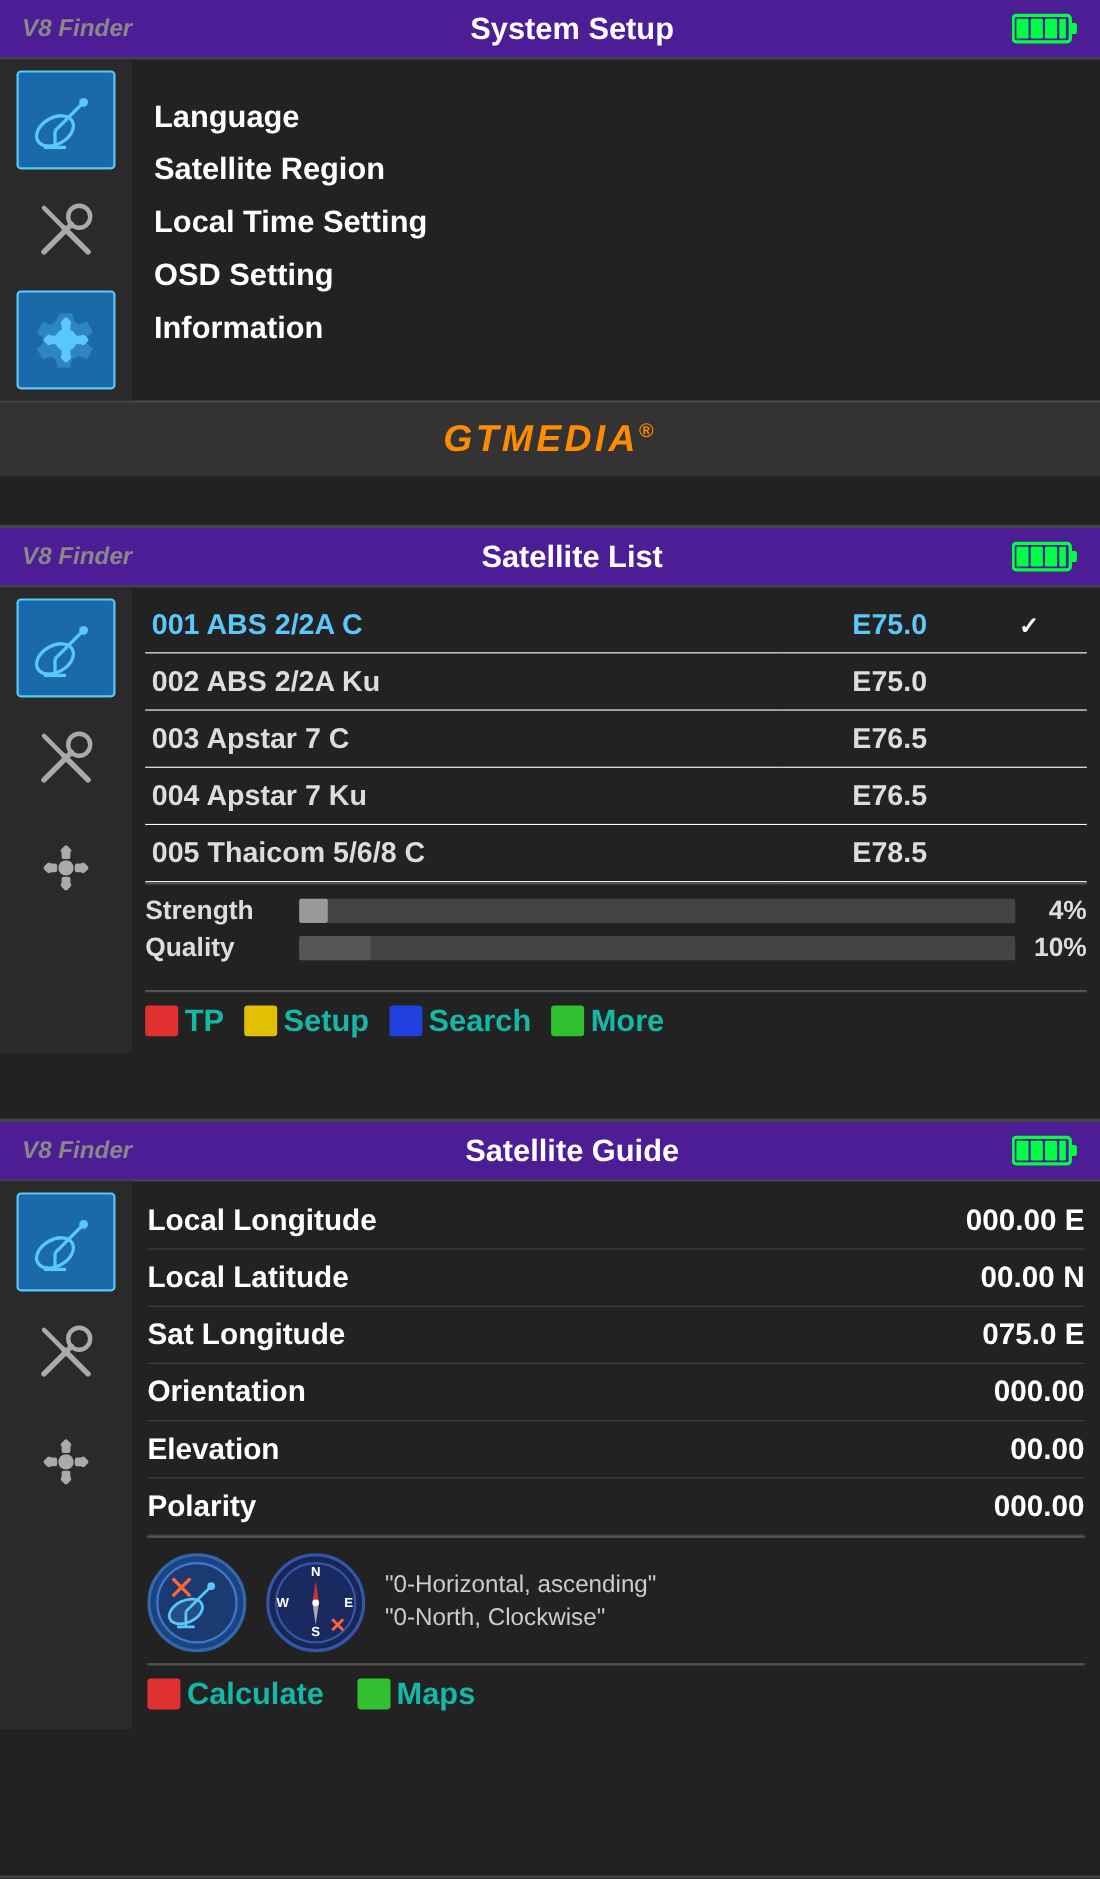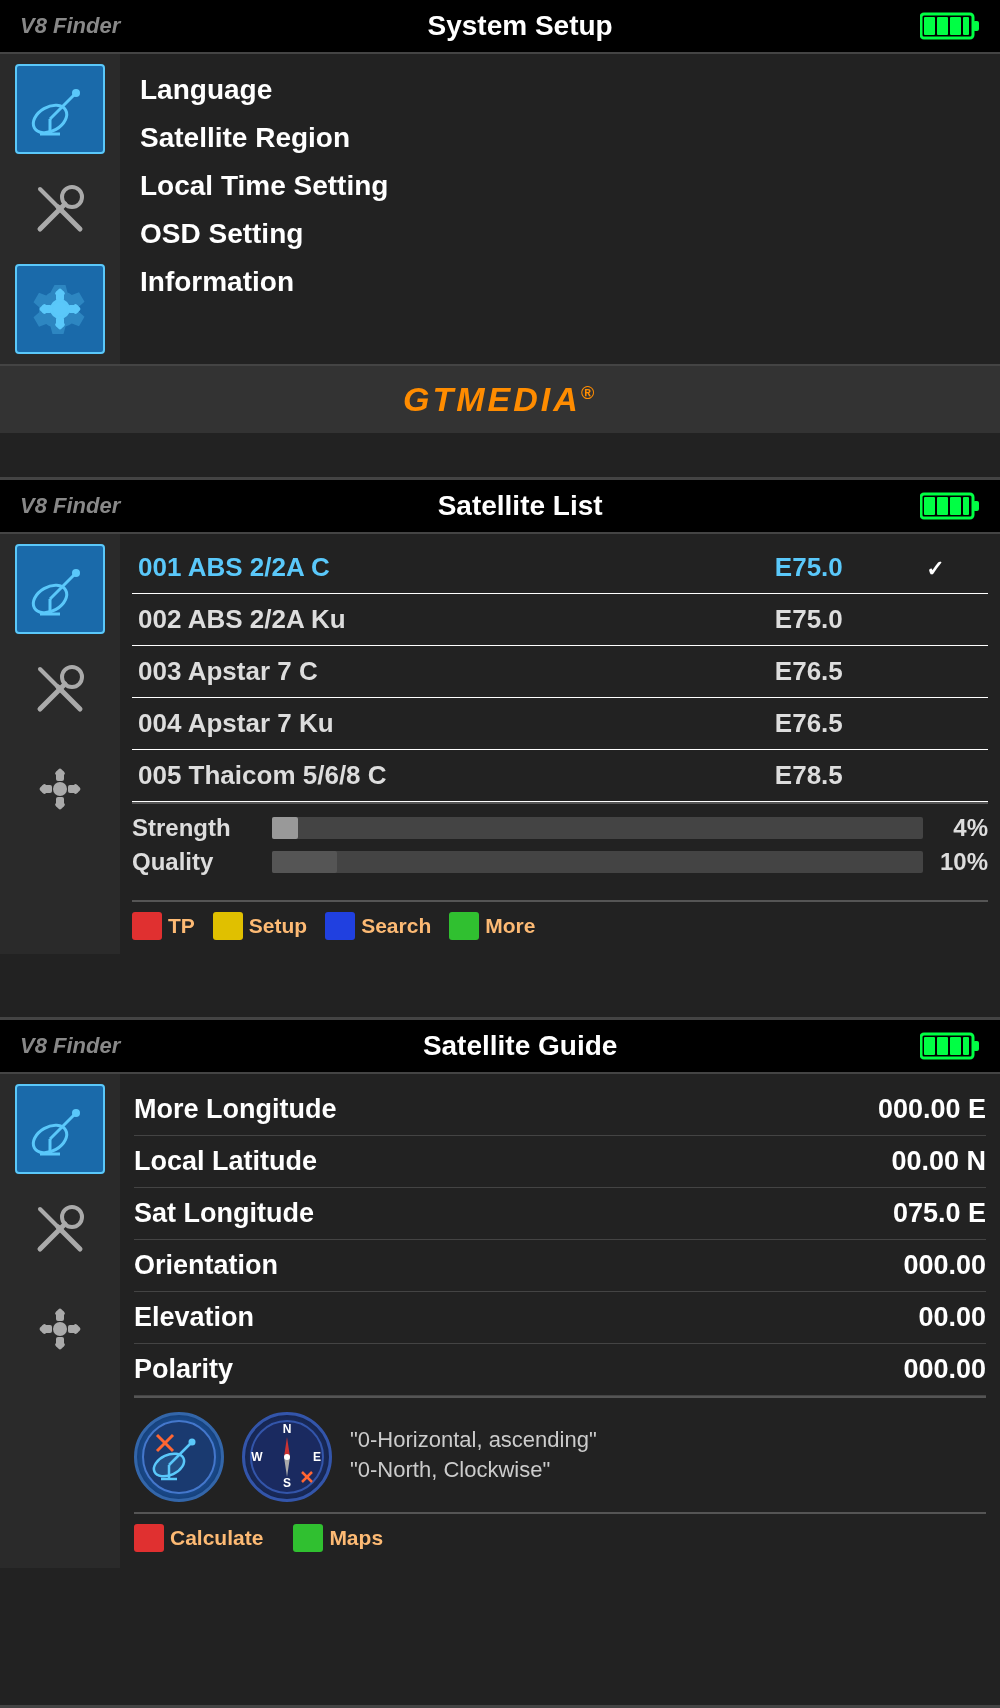--- a/index.html
+++ b/index.html
@@ -17,21 +17,21 @@
       background: #222;
       border-bottom: 3px solid #444;
     }
 
     
     .panel-header {
       display: flex;
       align-items: center;
       justify-content: space-between;
       padding: 10px 20px;
-      background: #000000;
+      background: #4c1d95;
       border-bottom: 2px solid #444;
     }
     .panel-header .device-name {
       color: #888;
       font-size: 22px;
       font-style: italic;
       font-weight: bold;
     }
     .panel-header .screen-title {
       color: #fff;
@@ -71,21 +71,21 @@
       border: 2px solid #5ac8fa;
     }
     .sidebar-icon svg {
       width: 60px;
       height: 60px;
     }
 
     
     .main-content {
       flex: 1;
-      padding: 2px 20px;
+      padding: 18px 20px;
       display: flex;
       flex-direction: column;
     }
 
     
     .panel-1 {
       height: 480px;
     }
     .menu-list {
       list-style: none;
@@ -202,22 +202,22 @@
       width: 30px;
       height: 28px;
       border-radius: 3px;
       display: inline-block;
     }
     .color-dot.red { background: #e03030; }
     .color-dot.yellow { background: #e0c000; }
     .color-dot.blue { background: #2040e0; }
     .color-dot.green { background: #30c030; }
     .btn-label {
-      color: #fdba74;
-      font-size: 21px;
+      color: #14b8a6;
+      font-size: 28px;
       font-weight: bold;
     }
 
     
     .panel-3 {
       height: 688px;
     }
     .guide-header-row {
       display: flex;
       justify-content: space-between;
@@ -548,21 +548,21 @@
             <rect x="7" y="7" width="8" height="8" rx="2" transform="rotate(45)"></rect>
           </g>
         </svg>
       </div>
     </div>
 
     <div class="main-content" style="padding:10px 14px;">
 
 
       <div class="guide-row">
-        <span class="guide-key">More Longitude</span>
+        <span class="guide-key">Local Longitude</span>
         <span class="guide-val">000.00 E</span>
       </div>
       <div class="guide-row">
         <span class="guide-key">Local Latitude</span>
         <span class="guide-val">00.00 N</span>
       </div>
       <div class="guide-row">
         <span class="guide-key">Sat Longitude</span>
         <span class="guide-val">075.0 E</span>
       </div>

